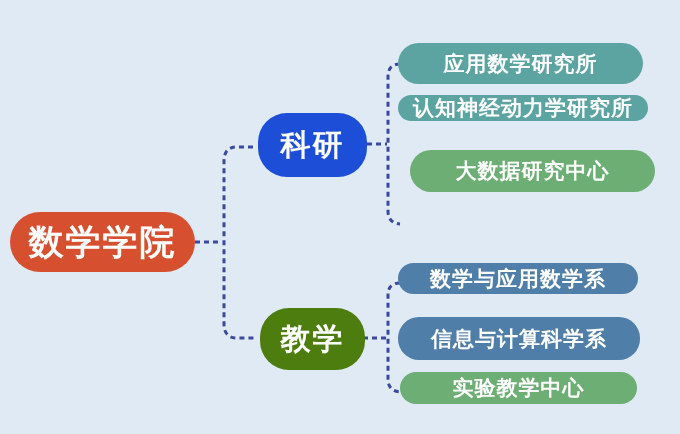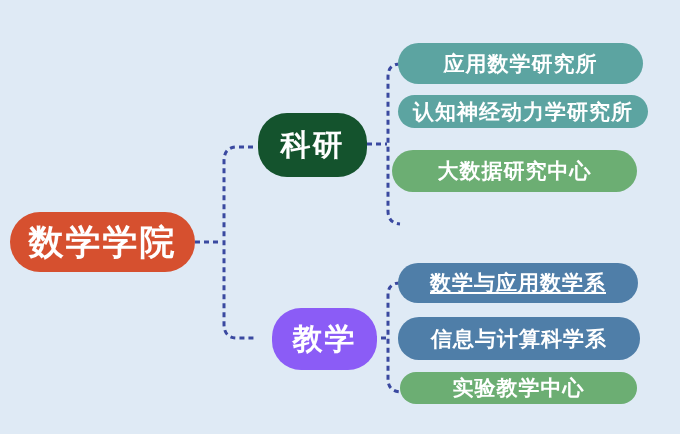--- a/index.html
+++ b/index.html
@@ -32,33 +32,33 @@
     cursor:default;
   }
   .root-node{
     left:10px;top:212px;width:185px;height:60px;
     background:#d6502f;border-radius:30px;
     font-size:35px;letter-spacing:2px;text-align:right;
   }
   .branch{
     border-radius:29px;font-size:30px;letter-spacing:2px;
   }
-  .branch-research{left:258px;top:113px;width:109px;height:64px;background:#14532d;}
-  .branch-teaching{left:272px;top:308px;width:105px;height:62px;background:#8b5cf6;}
+  .branch-research{left:258px;top:113px;width:109px;height:64px;background:#1d4ed8;}
+  .branch-teaching{left:260px;top:308px;width:105px;height:62px;background:#4d7c0f;}
   .leaf{
     border-radius:21px;font-size:21px;letter-spacing:1px;
   }
   .c-teal{background:#5ca4a1;}
   .c-green{background:#6cae73;}
   .c-blue{background:#4f7ea8;}
   .leaf-r0{left:398px;top:43px;width:245px;height:41px;}
-  .leaf-r1{left:398px;top:95px;width:250px;height:33px;}
-  .leaf-r2{left:392px;top:150px;width:245px;height:42px;}
+  .leaf-r1{left:398px;top:95px;width:250px;height:26px;}
+  .leaf-r2{left:410px;top:150px;width:245px;height:42px;}
   .leaf-r3{left:398px;top:203px;width:245px;height:42px;}
-  .leaf-t0{left:398px;top:263px;width:240px;height:40px;text-decoration:underline;}
+  .leaf-t0{left:398px;top:263px;width:240px;height:31px;}
   .leaf-t1{left:398px;top:317px;width:242px;height:43px;justify-content:center;}
   .leaf-t2{left:400px;top:372px;width:237px;height:32px;}
 </style>
 </head>
 <body>
 
 <div class="canvas">
 
   <svg class="connectors" viewBox="0 0 680 434" xmlns="http://www.w3.org/2000/svg">
     <path d="M 195 242 H 222"></path>

